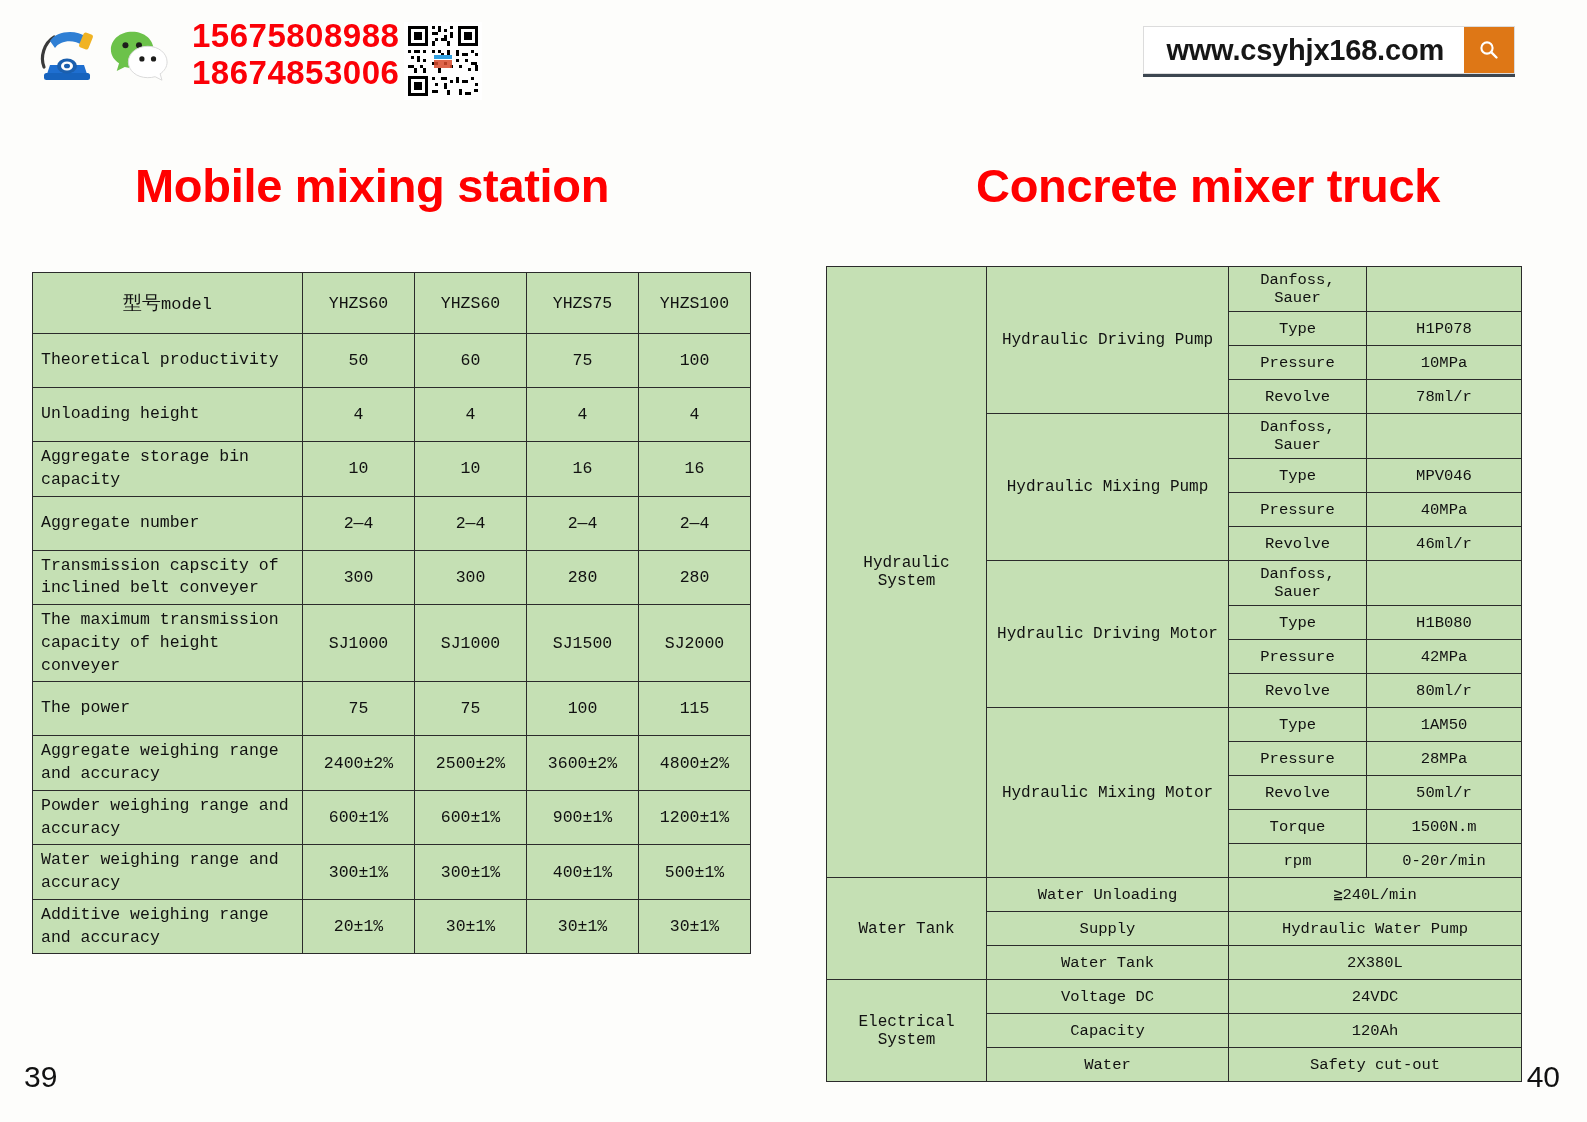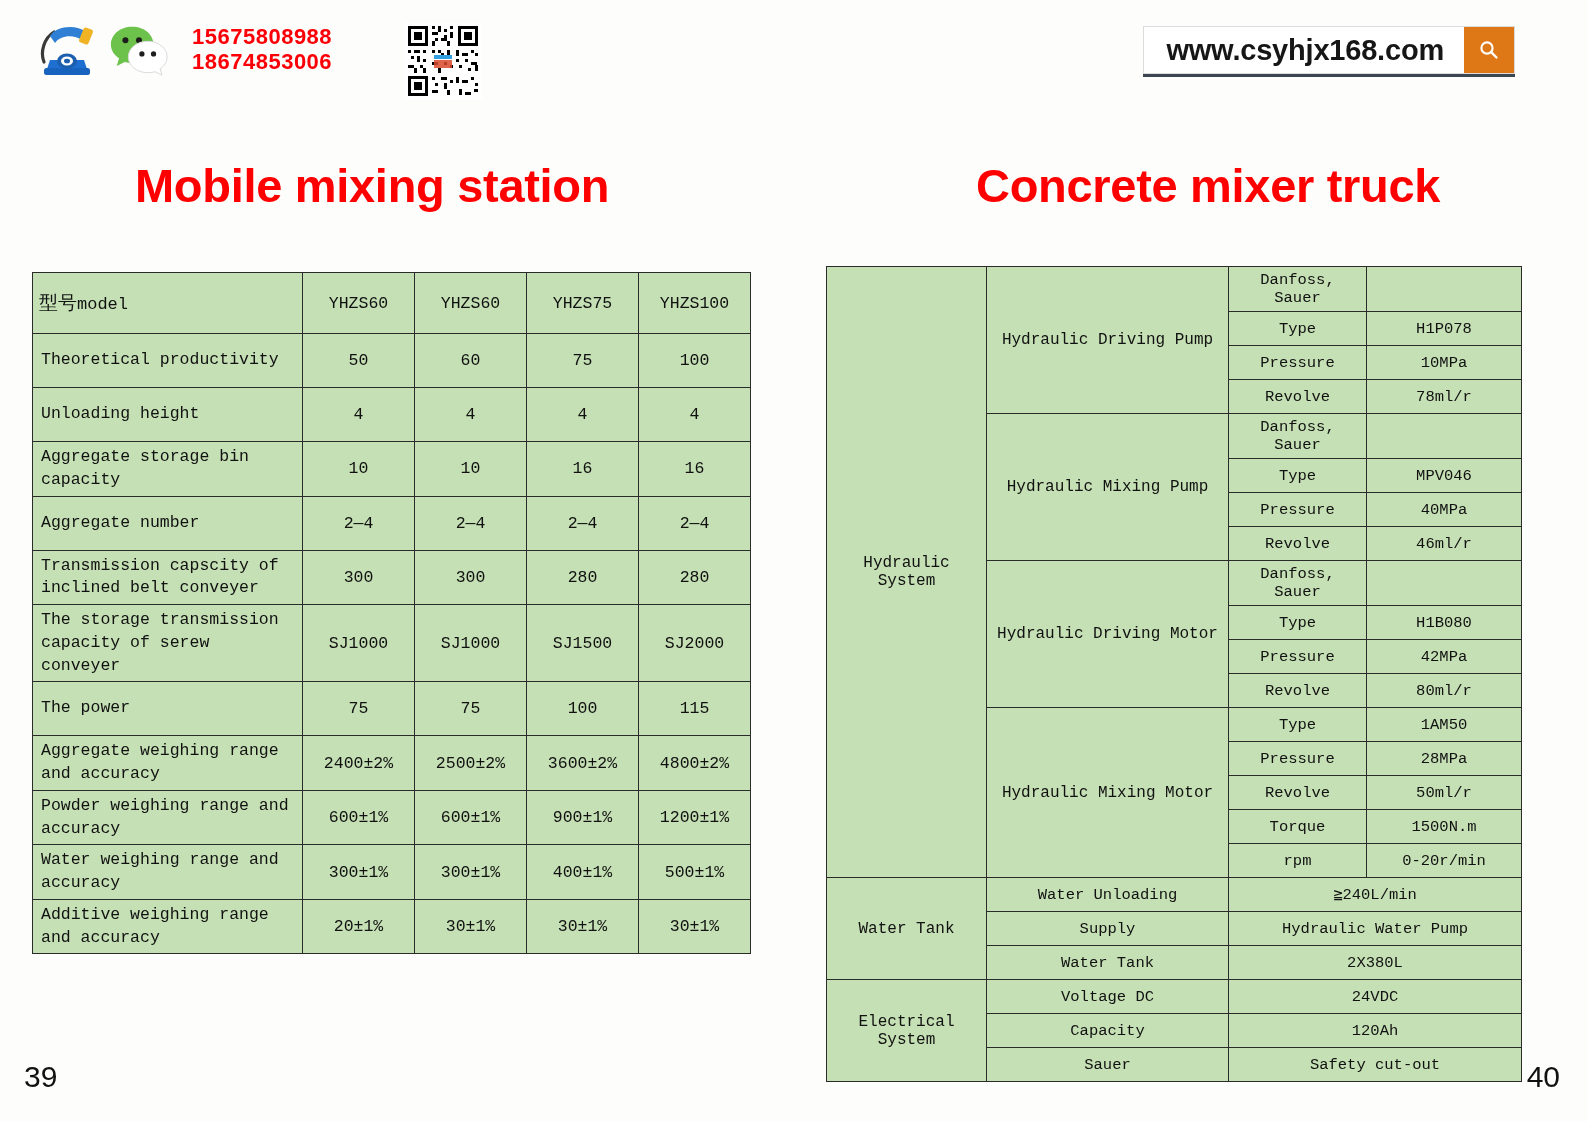--- a/index.html
+++ b/index.html
@@ -26,21 +26,21 @@
     left: 36px; top: 18px;
     display: flex;
     align-items: center;
     gap: 12px;
   }
   .icon-phone { width: 64px; height: 64px; }
   .icon-wechat { width: 62px; height: 62px; margin-left: -4px; }
   #phone-numbers {
     margin-left: 10px;
     color: #fb0007;
-    font-size: 22px;
+    font-size: 33px;
     font-weight: bold;
     line-height: 1.12;
     letter-spacing: 0.5px;
   }
   #qr-code {
     position: absolute;
     left: 404px; top: 22px;
     width: 78px; height: 78px;
   }
 
@@ -104,20 +104,21 @@
 
   
   #table-left { left: 32px; top: 272px; width: 718px; }
   #table-left td.label {
     text-align: left;
     padding-left: 8px;
     line-height: 1.38;
   }
   #table-left td.val { text-align: center; }
   #table-left td.model-head {
+    text-align: center;
     font-size: 17px;
   }
   #table-left td.model-head .cn {
     font-family: "DejaVu Sans", sans-serif;
     font-size: 19px;
   }
 
   
   #table-right { left: 826px; top: 266px; width: 695px; }
   #table-right td {
@@ -308,21 +309,21 @@
         <td class="val">2—4</td>
       </tr>
       <tr>
         <td class="label" style="height: 45px;">Transmission capscity of inclined belt conveyer</td>
         <td class="val">300</td>
         <td class="val">300</td>
         <td class="val">280</td>
         <td class="val">280</td>
       </tr>
       <tr>
-        <td class="label" style="height: 45px;">The storage transmission capacity of serew conveyer</td>
+        <td class="label" style="height: 45px;">The maximum transmission capacity of height conveyer</td>
         <td class="val">SJ1000</td>
         <td class="val">SJ1000</td>
         <td class="val">SJ1500</td>
         <td class="val">SJ2000</td>
       </tr>
       <tr>
         <td class="label" style="height: 45px;">The power</td>
         <td class="val">75</td>
         <td class="val">75</td>
         <td class="val">100</td>
@@ -456,20 +457,20 @@
       <tr style="height: 33px;">
         <td class="group" rowspan="3">Electrical System</td>
         <td>Voltage DC</td>
         <td colspan="2">24VDC</td>
       </tr>
       <tr style="height: 33px;">
         <td>Capacity</td>
         <td colspan="2">120Ah</td>
       </tr>
       <tr style="height: 33px;">
-        <td>Sauer</td>
+        <td>Water</td>
         <td colspan="2">Safety cut-out</td>
       </tr>
     </tbody>
 </table>
 
 <div class="pagenum" id="page-left">39</div>
 <div class="pagenum" id="page-right">40</div>
 
 </body></html>

